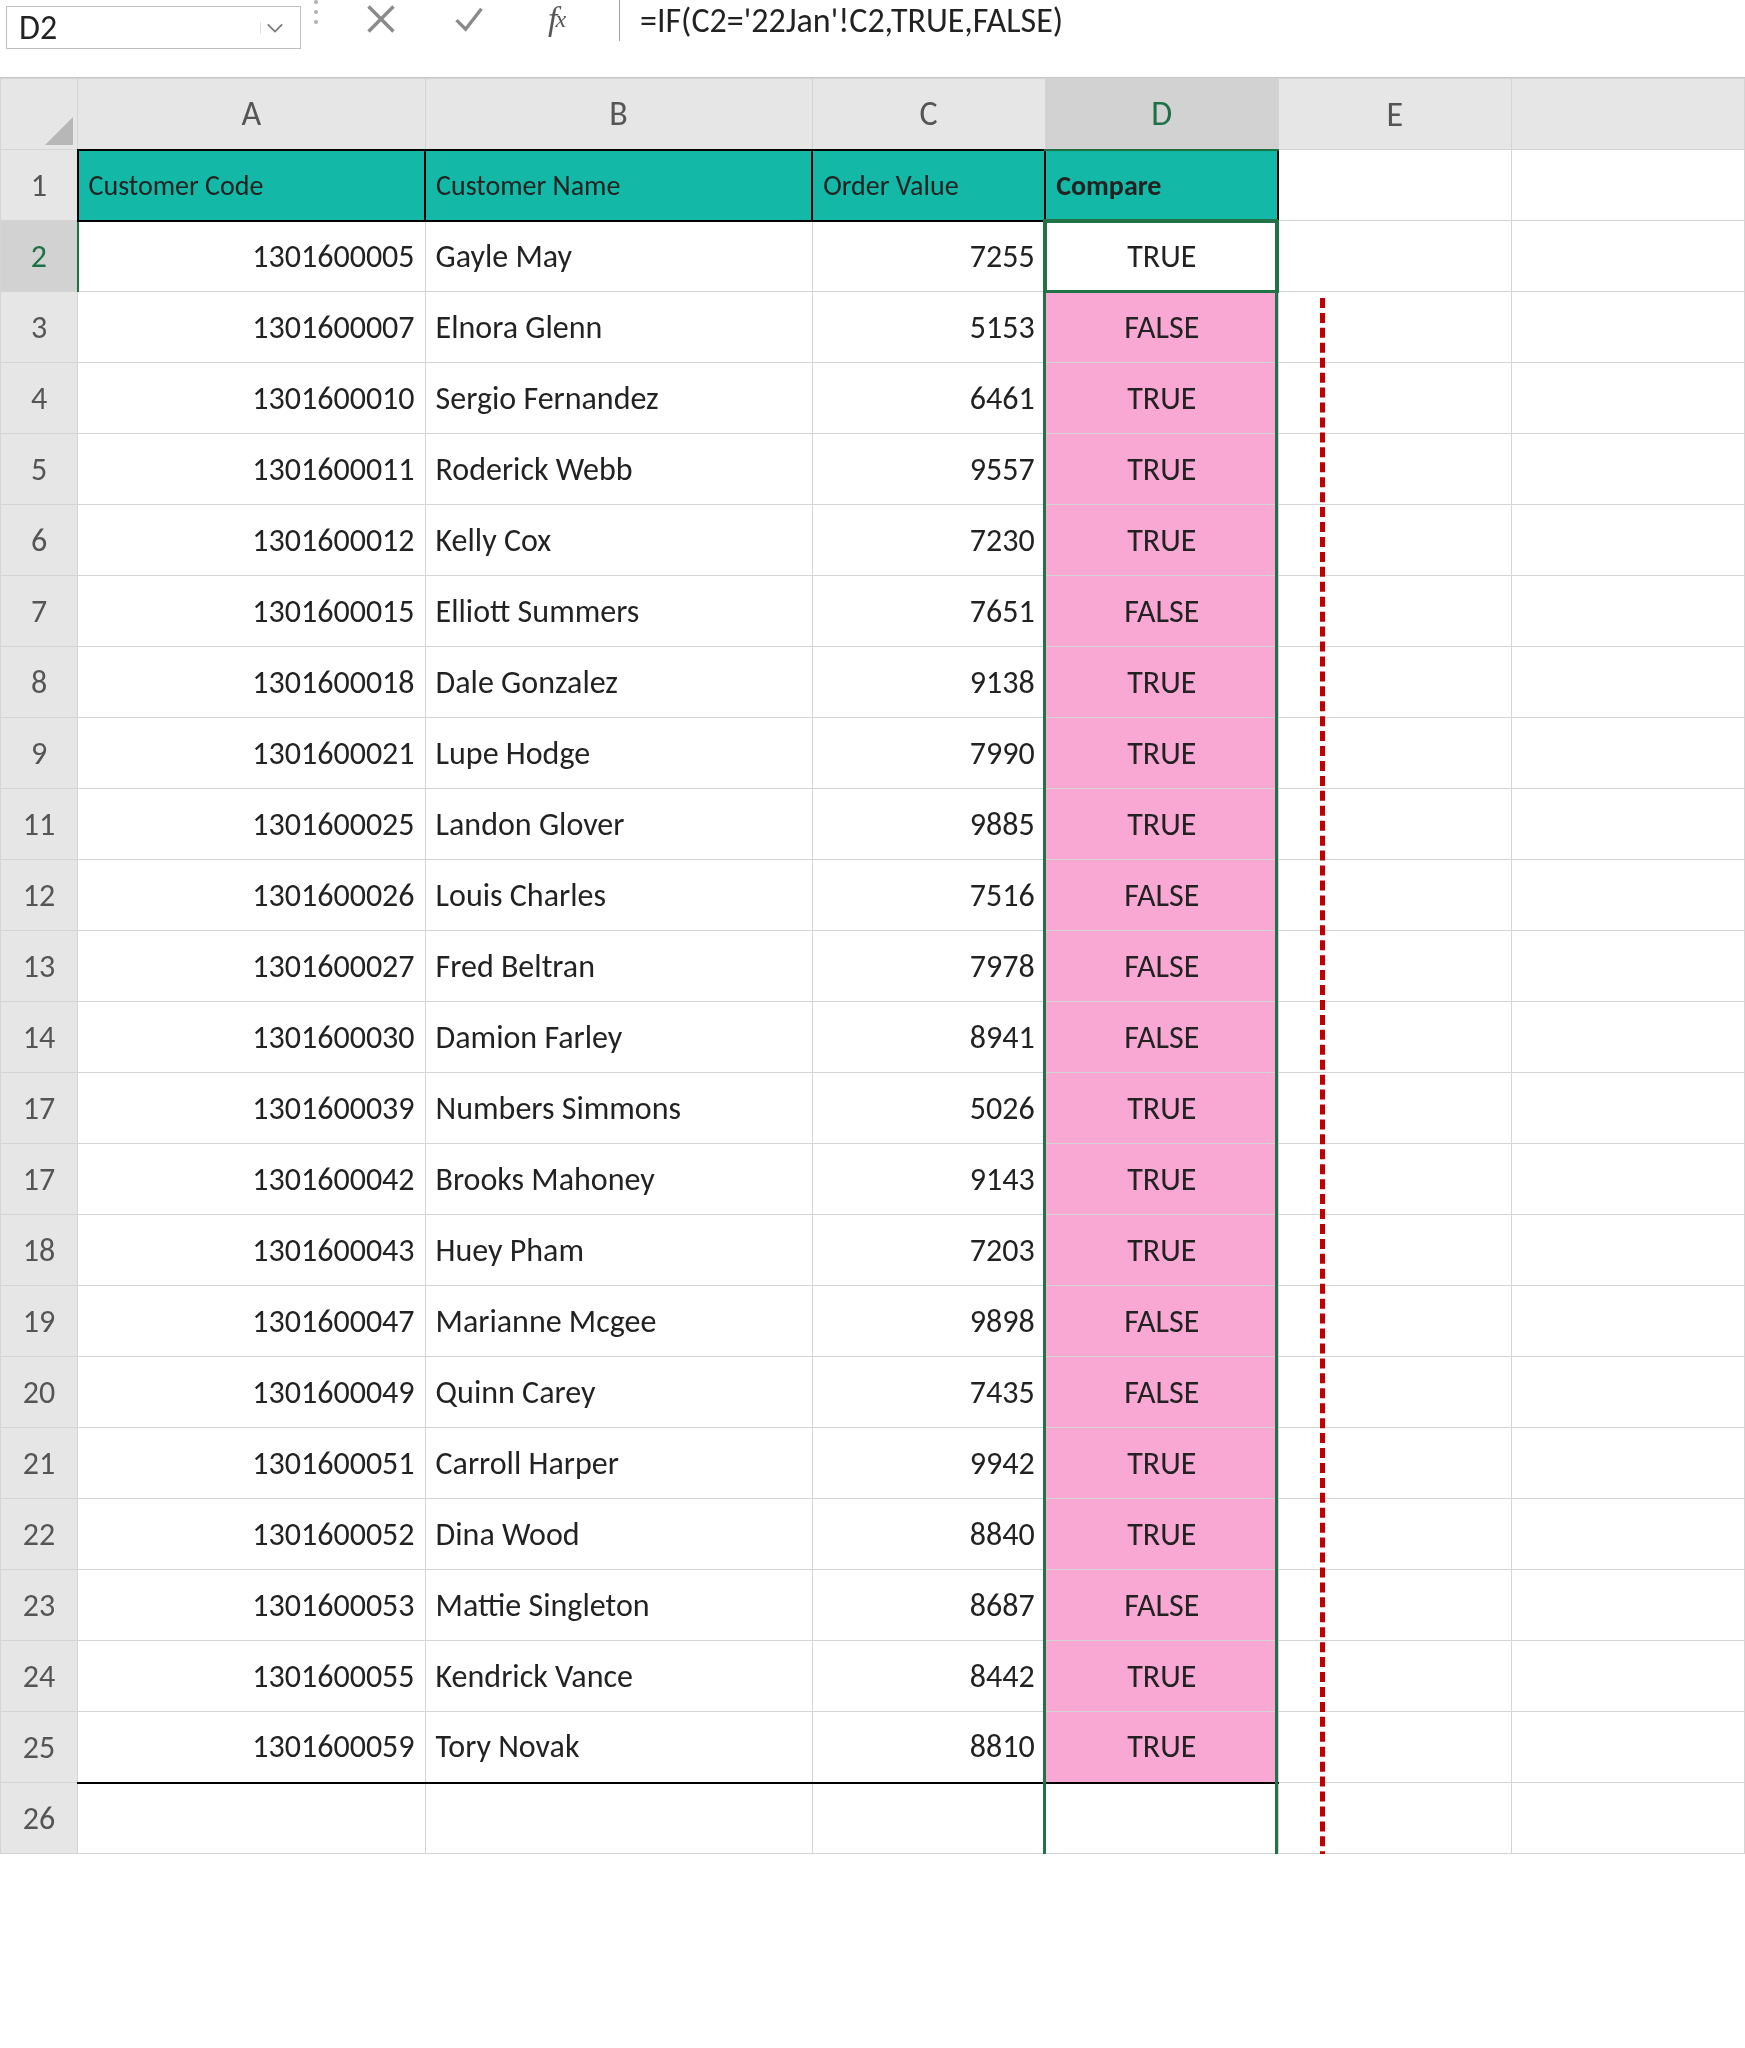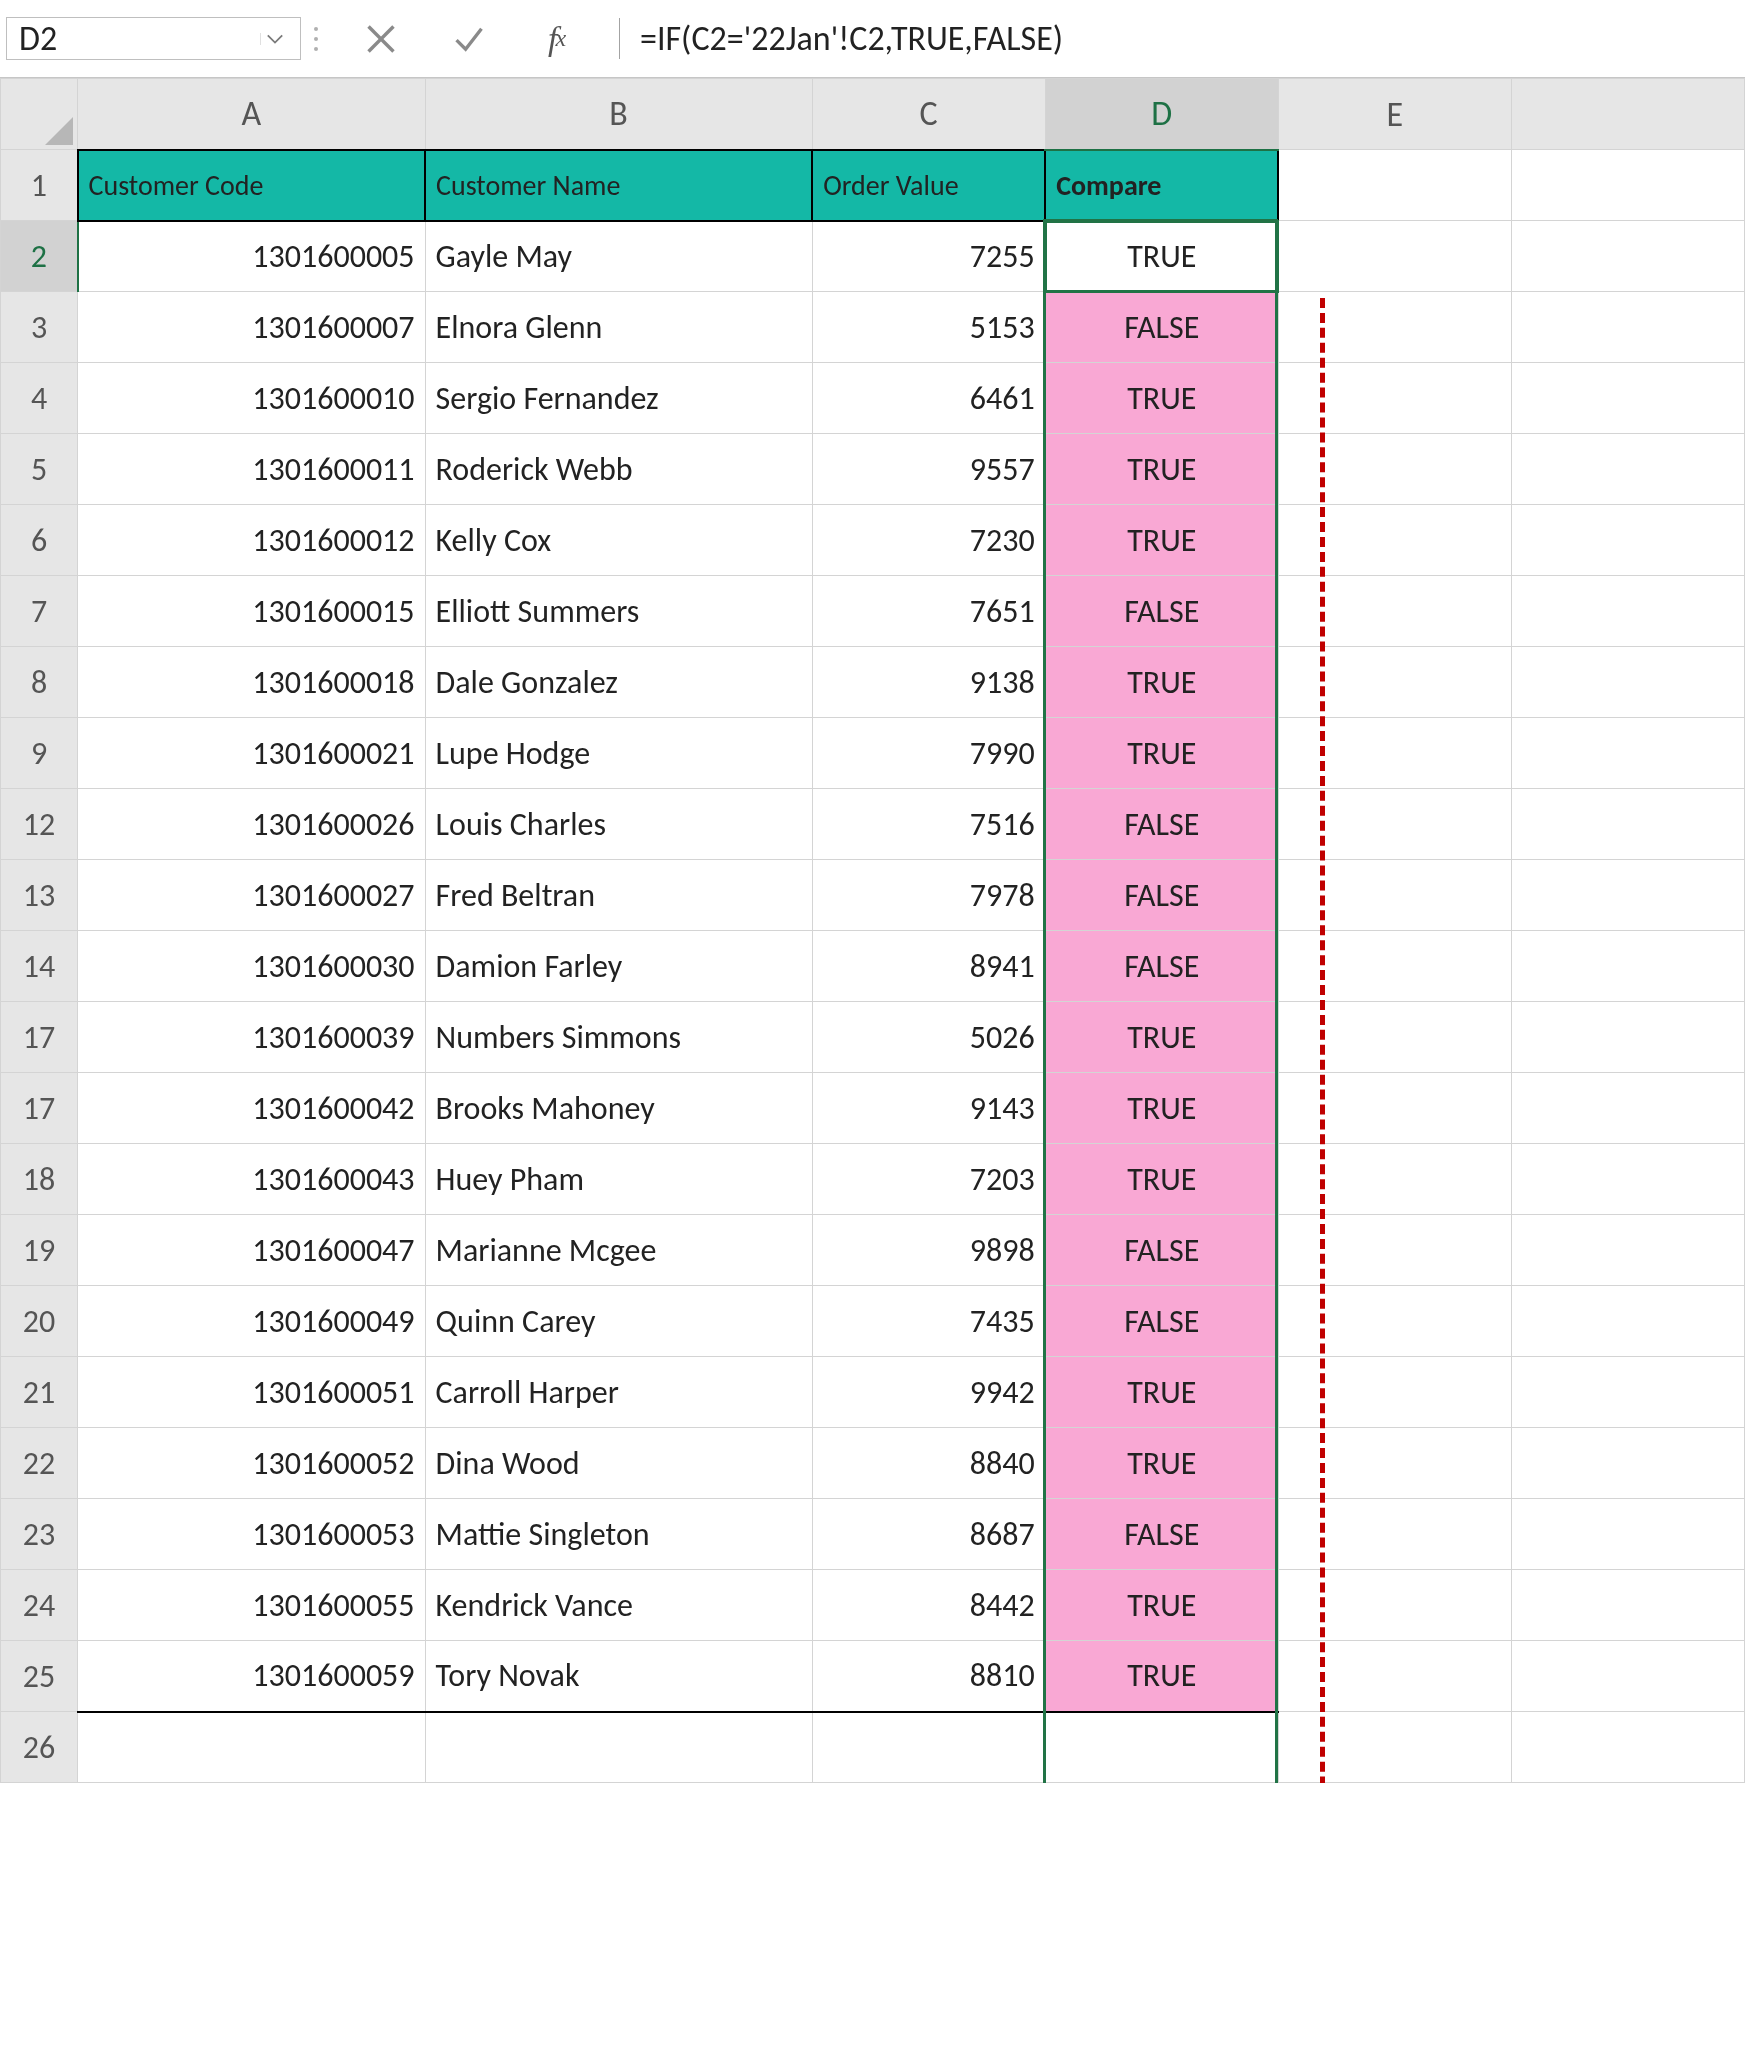--- a/index.html
+++ b/index.html
@@ -8,21 +8,21 @@
     font-family: "Segoe UI", Calibri, Arial, sans-serif;
     background: #ffffff;
     color: #222;
     font-size: 30px;
   }
   .container { width: 1745px; }
 
   
   .formula-bar {
     display: flex;
-    align-items: center;
+    align-items: flex-start;
     height: 78px;
     border-bottom: 1px solid #c6c6c6;
     background: #ffffff;
   }
   .name-box {
     width: 295px;
     display: flex;
     align-items: center;
     padding: 0 12px 0 12px;
     border: 1px solid #bfbfbf;
@@ -319,20 +319,29 @@
           <tr>
             <th class="rowh">9</th>
             <td class="data num">1301600021</td>
             <td class="data txt">Lupe Hodge</td>
             <td class="data num">7990</td>
             <td class="data cmp fill">TRUE</td>
             <td></td>
             <td></td>
           </tr>
           <tr>
+            <th class="rowh">11</th>
+            <td class="data num">1301600025</td>
+            <td class="data txt">Landon Glover</td>
+            <td class="data num">9885</td>
+            <td class="data cmp fill">TRUE</td>
+            <td></td>
+            <td></td>
+          </tr>
+          <tr>
             <th class="rowh">12</th>
             <td class="data num">1301600026</td>
             <td class="data txt">Louis Charles</td>
             <td class="data num">7516</td>
             <td class="data cmp fill">FALSE</td>
             <td></td>
             <td></td>
           </tr>
           <tr>
             <th class="rowh">13</th>

